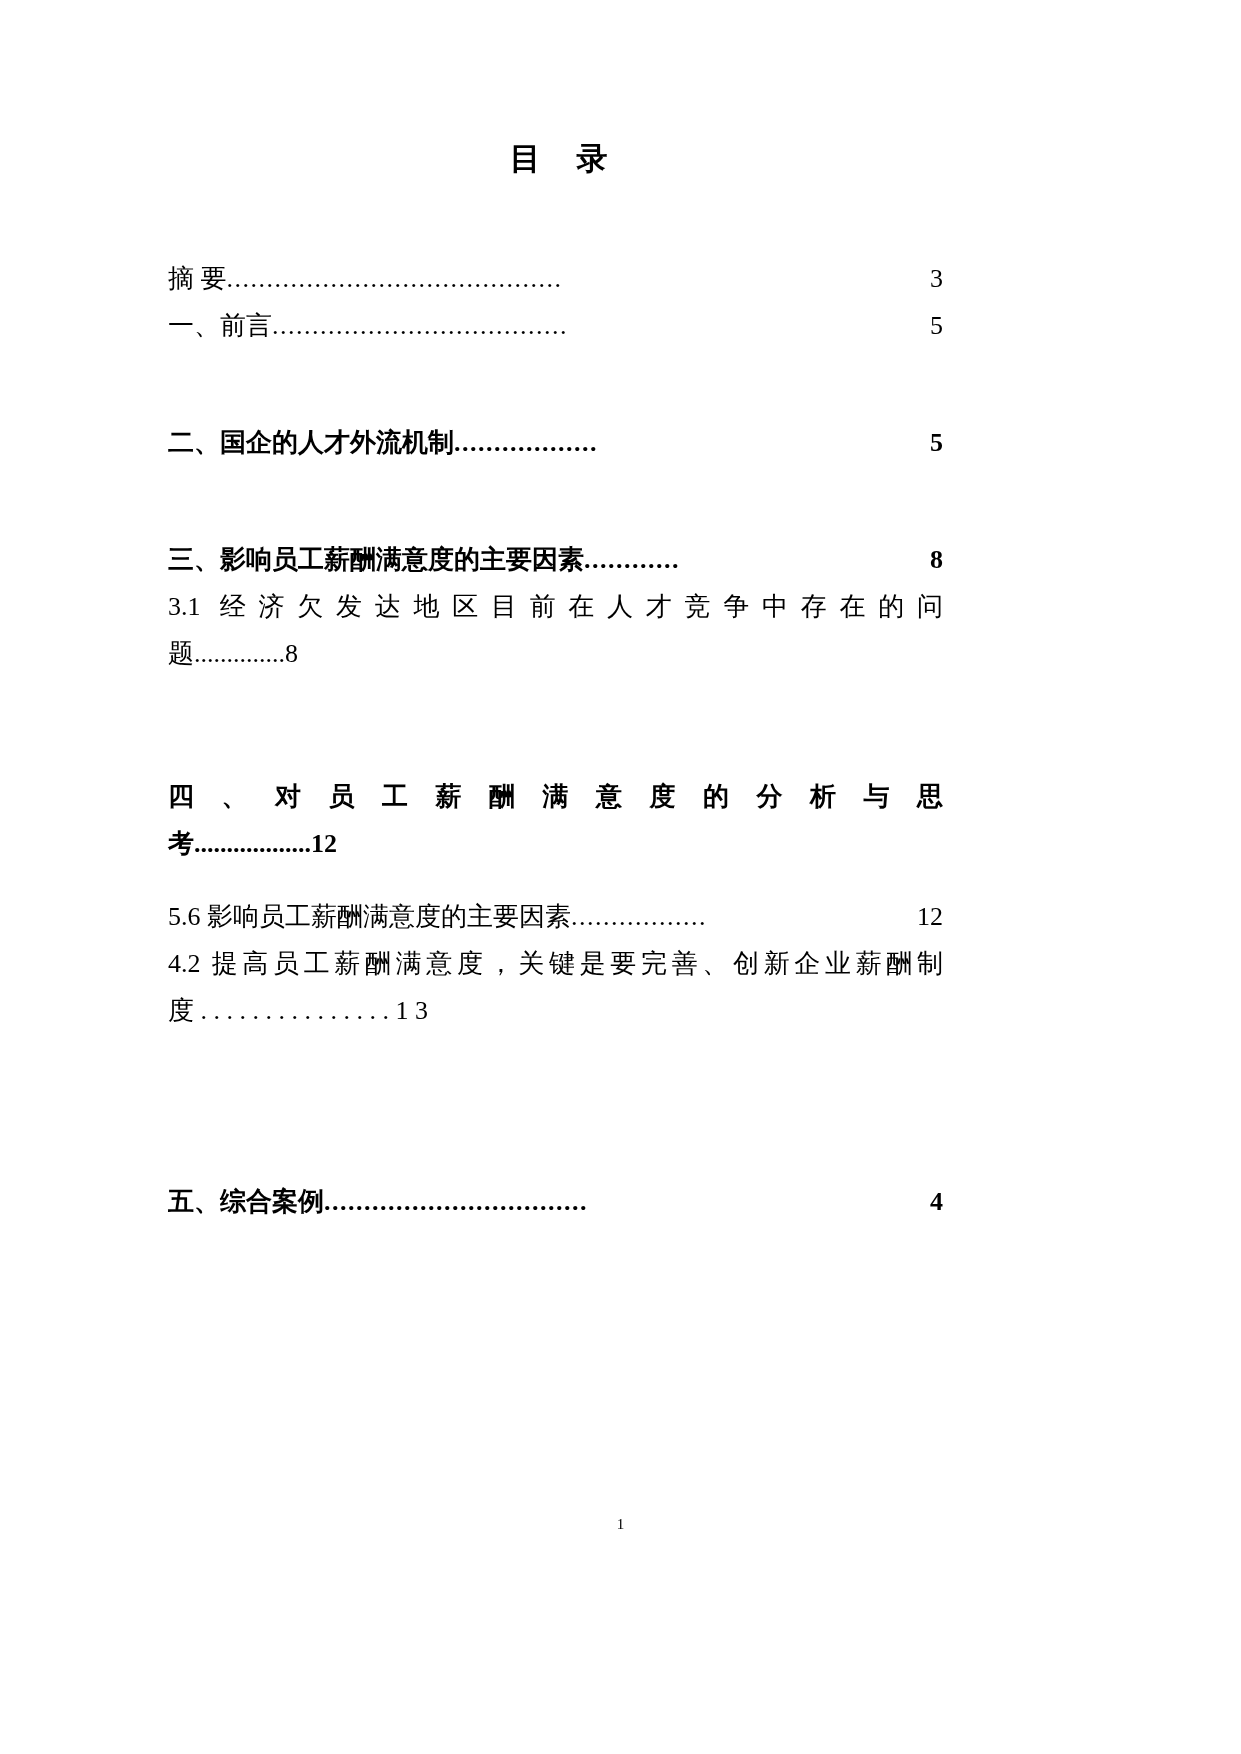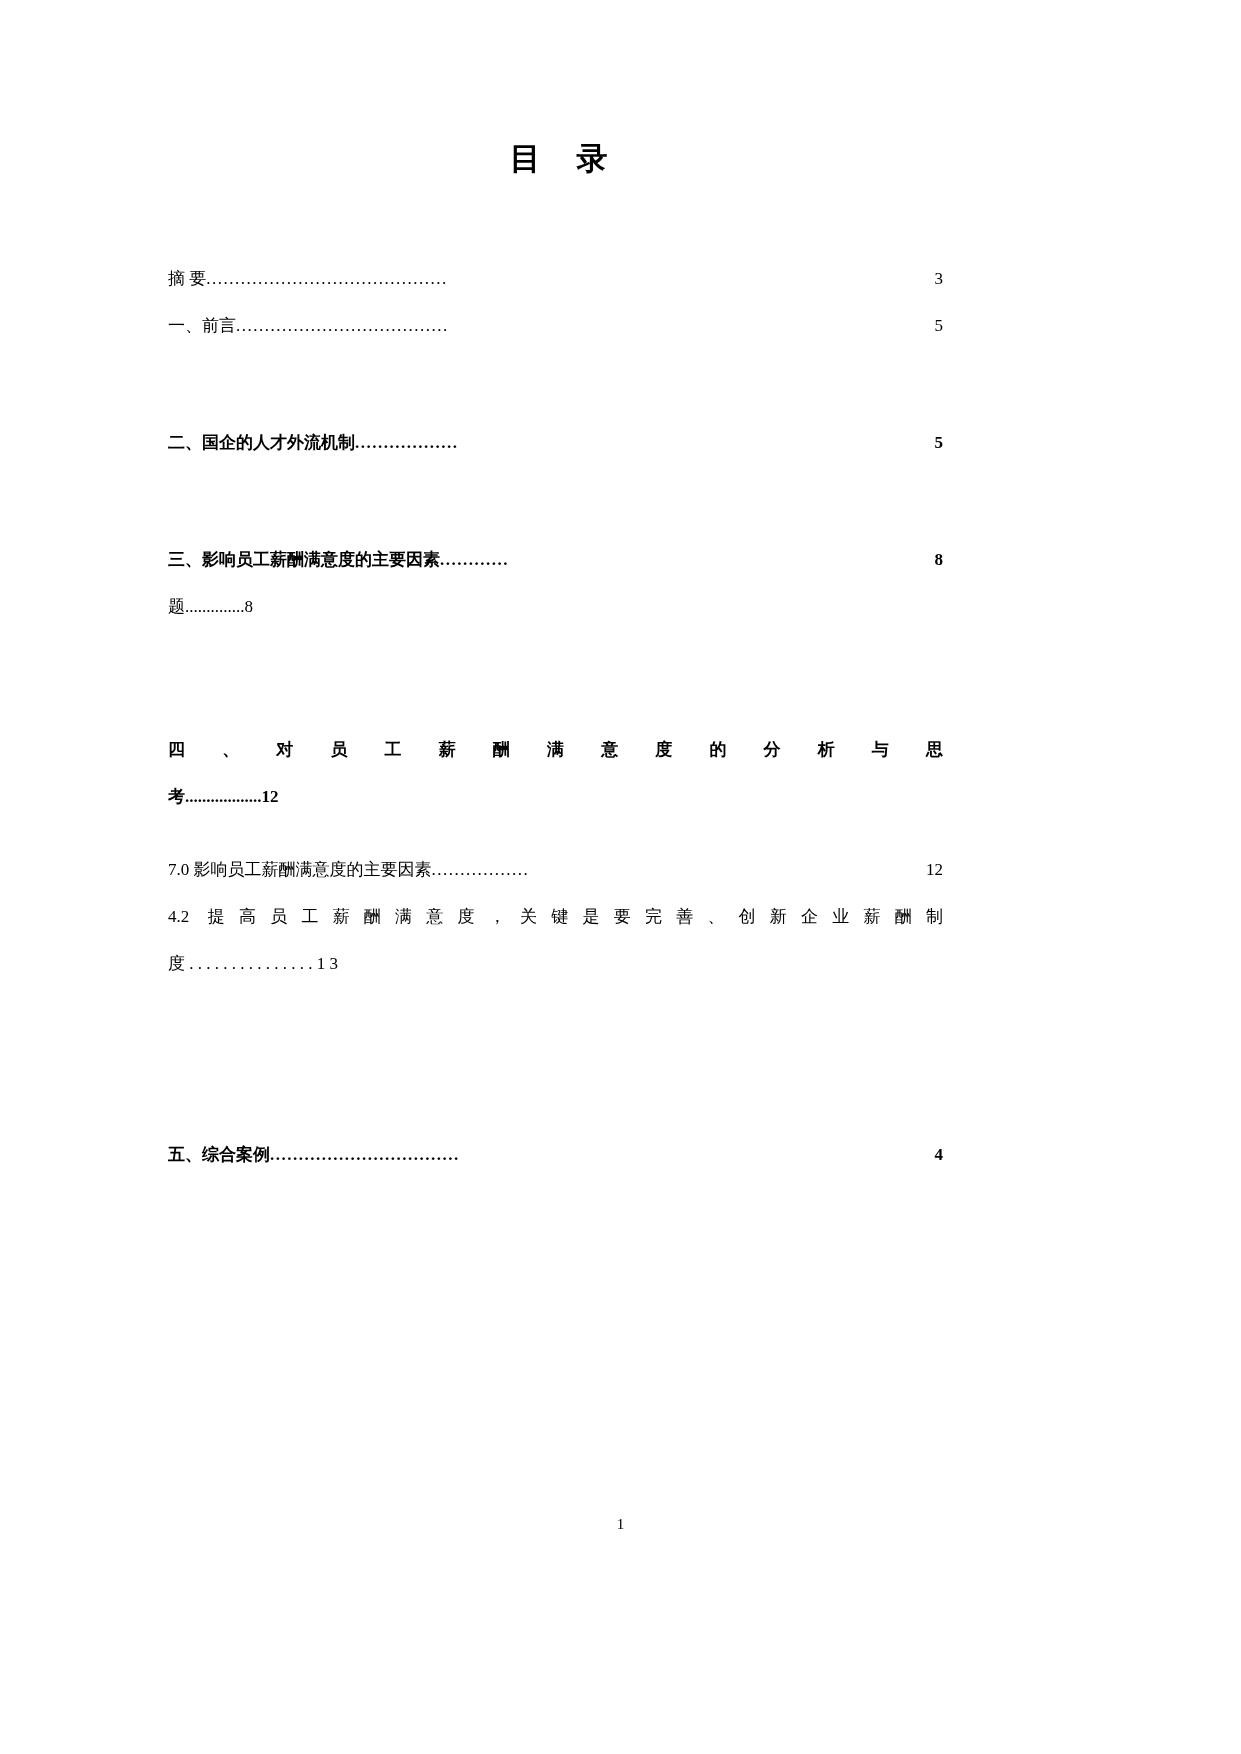--- a/index.html
+++ b/index.html
@@ -38,21 +38,21 @@
   .toc {
     position: absolute;
     left: 168px;
     top: 255px;
     width: 775px;
   }
   .entry {
     position: relative;
     width: 775px;
     box-sizing: border-box;
-    font-size: 17px;
+    font-size: 26px;
     line-height: 47px;
     white-space: nowrap;
   }
   .entry.bold { font-weight: bold; }
   .entry.underline { }
 
   
   .row {
     display: flex;
     align-items: baseline;
@@ -143,36 +143,37 @@
 
     <div class="entry bold">
       <div class="row">
         <span class="label">三、影响员工薪酬满意度的主要因素</span>
         <span class="dots">............</span>
         <span class="page">8</span>
       </div>
     </div>
 
     <div class="entry">
+      <div class="just">3.1 经济欠发达地区目前在人才竞争中存在的问</div>
       <div class="just2">题..............8</div>
     </div>
 
 
     <div class="gap-xl"></div>
 
     <div class="entry bold">
       <div class="just">四 、 对 员 工 薪 酬 满 意 度 的 分 析 与 思</div>
       <div class="just2">考..................12</div>
     </div>
 
     <div class="gap-sm"></div>
 
     <div class="entry">
       <div class="row">
-        <span class="label">7.0 影响员工薪酬满意度的主要因素</span>
+        <span class="label">5.6 影响员工薪酬满意度的主要因素</span>
         <span class="dots"> .................</span>
         <span class="page">12</span>
       </div>
     </div>
 
     <div class="entry">
       <div class="just">4.2 提高员工薪酬满意度，关键是要完善、创新企业薪酬制</div>
       <div class="just2">度 . . . . . . . . . . . . . . . 1 3</div>
     </div>
 

